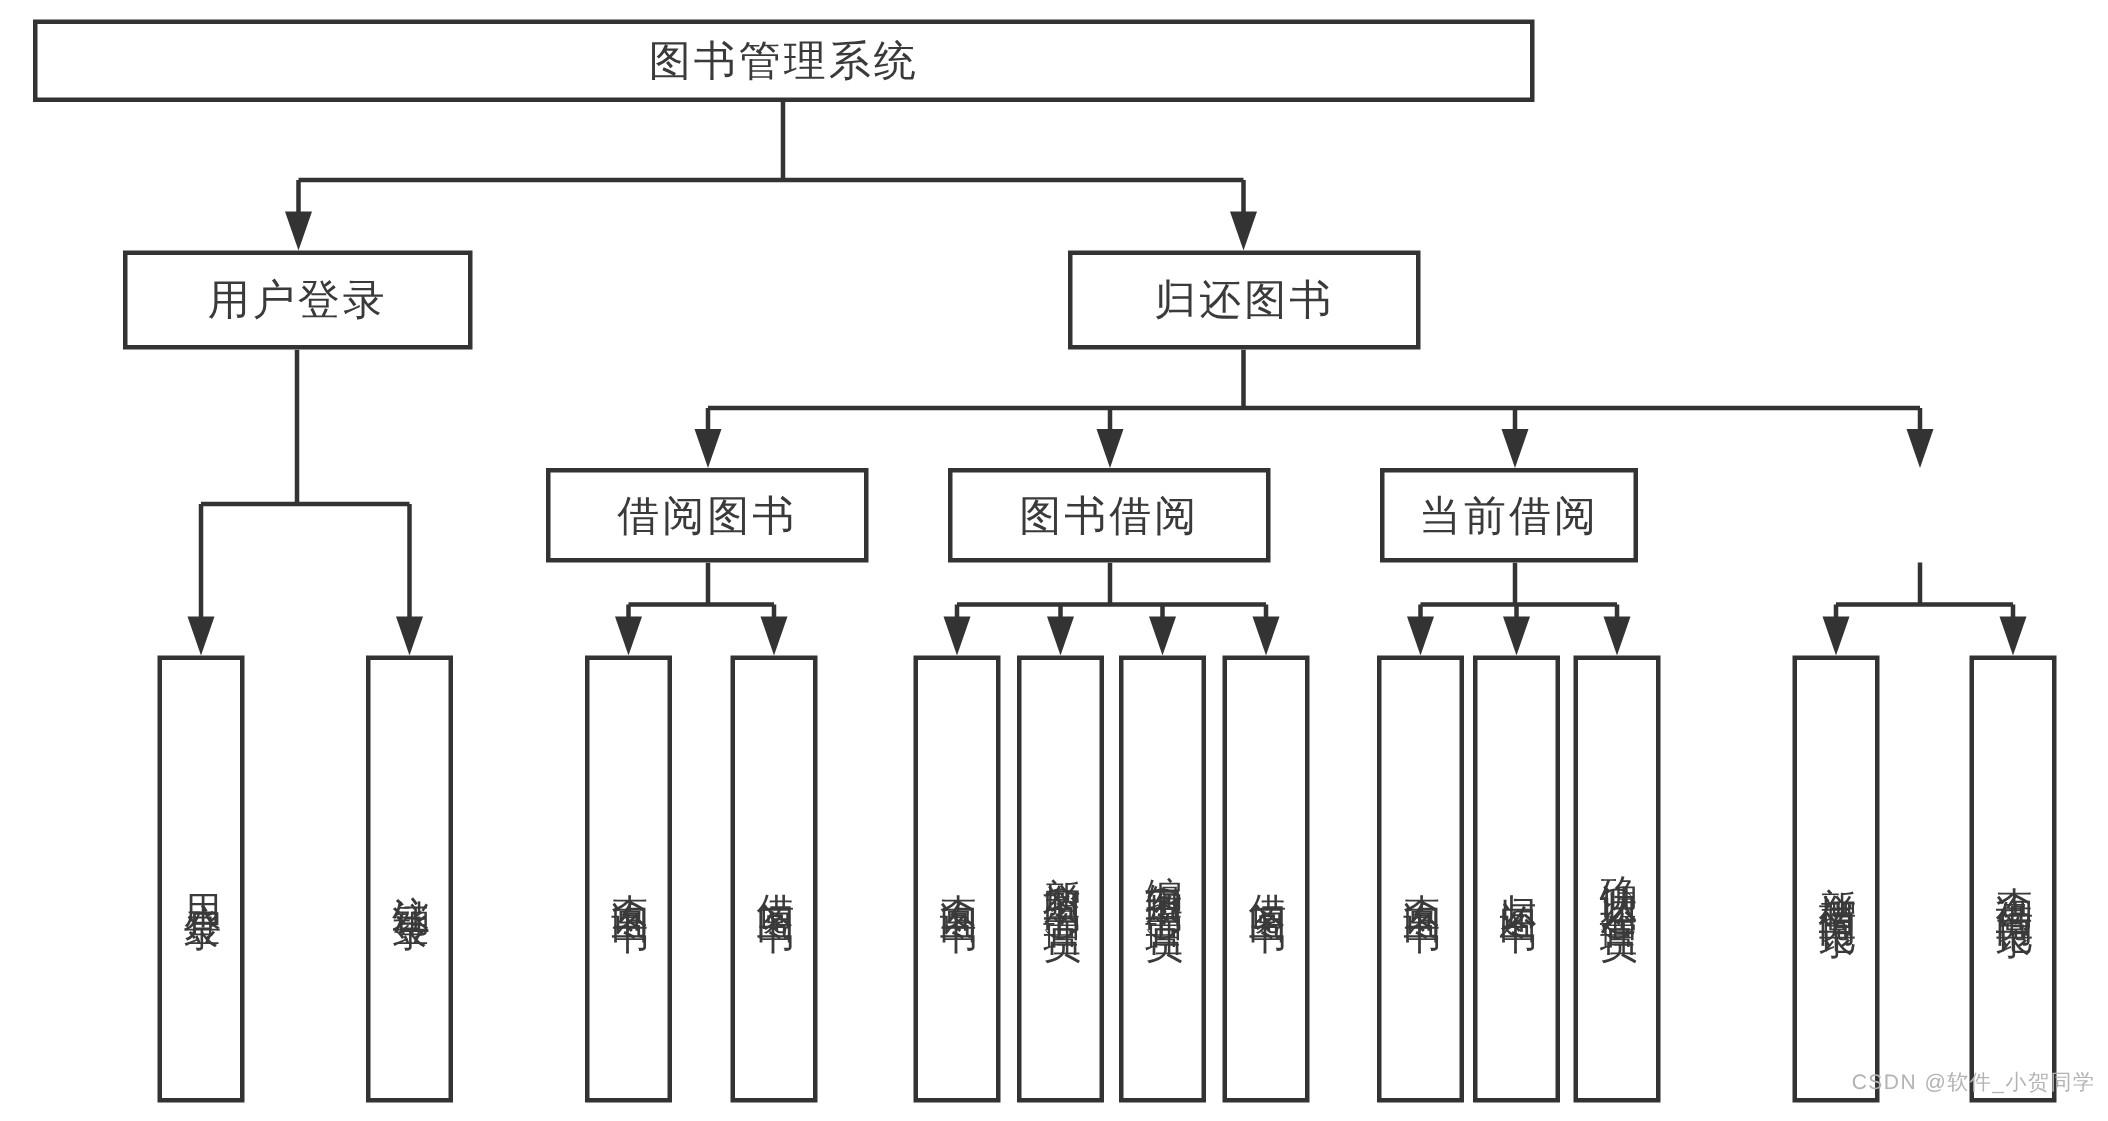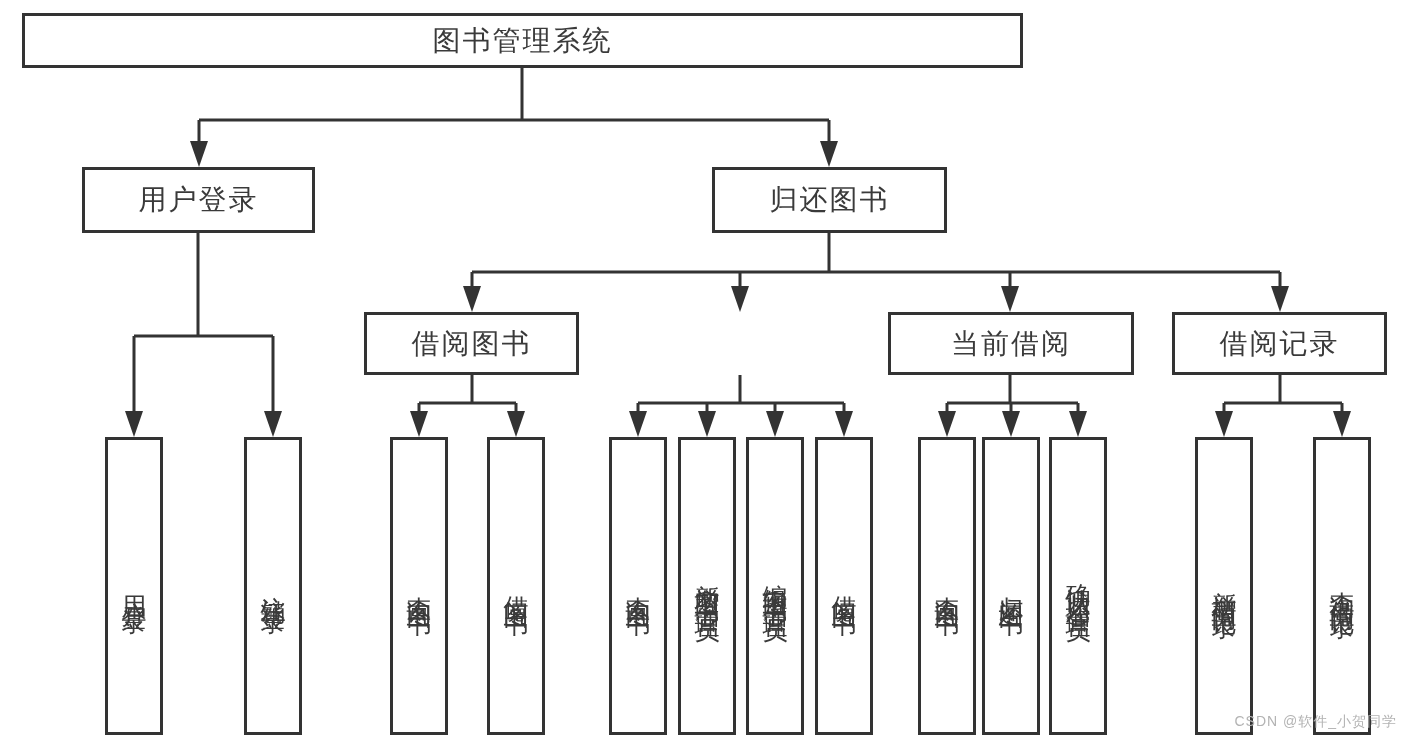--- a/index.html
+++ b/index.html
@@ -116,25 +116,25 @@
   <div class="box" style="left:82px;top:167px;width:233px;height:66px">
     <span class="hlabel">用户登录</span>
   </div>
   <div class="box" style="left:712px;top:167px;width:235px;height:66px">
     <span class="hlabel">归还图书</span>
   </div>
 
   <div class="box" style="left:364px;top:312px;width:215px;height:63px">
     <span class="hlabel">借阅图书</span>
   </div>
-  <div class="box" style="left:888px;top:312px;width:246px;height:63px">
+  <div class="box" style="left:632px;top:312px;width:215px;height:63px">
+    <span class="hlabel">图书借阅</span>
+  </div>
+  <div class="box" style="left:920px;top:312px;width:172px;height:63px">
     <span class="hlabel">当前借阅</span>
-  </div>
-  <div class="box" style="left:1172px;top:312px;width:215px;height:63px">
-    <span class="hlabel">借阅记录</span>
   </div>
 
   <div class="box leaf" style="left:105px;top:437px;width:58px;height:298px">
     <span class="vlabel">用户登录</span>
   </div>
   <div class="box leaf" style="left:244px;top:437px;width:58px;height:298px">
     <span class="vlabel">注销登录</span>
   </div>
 
   <div class="box leaf" style="left:390px;top:437px;width:58px;height:298px">

